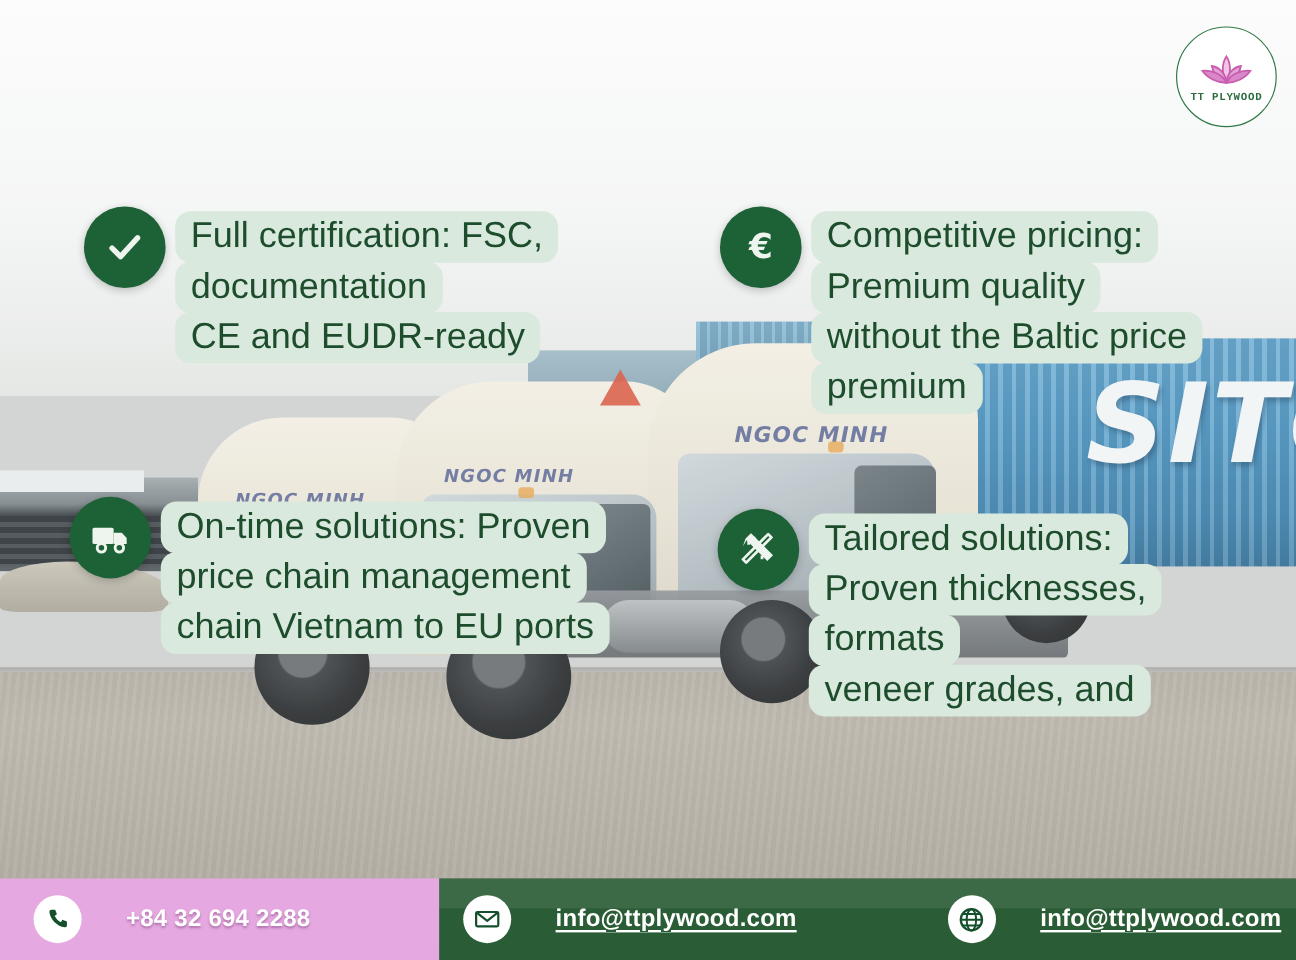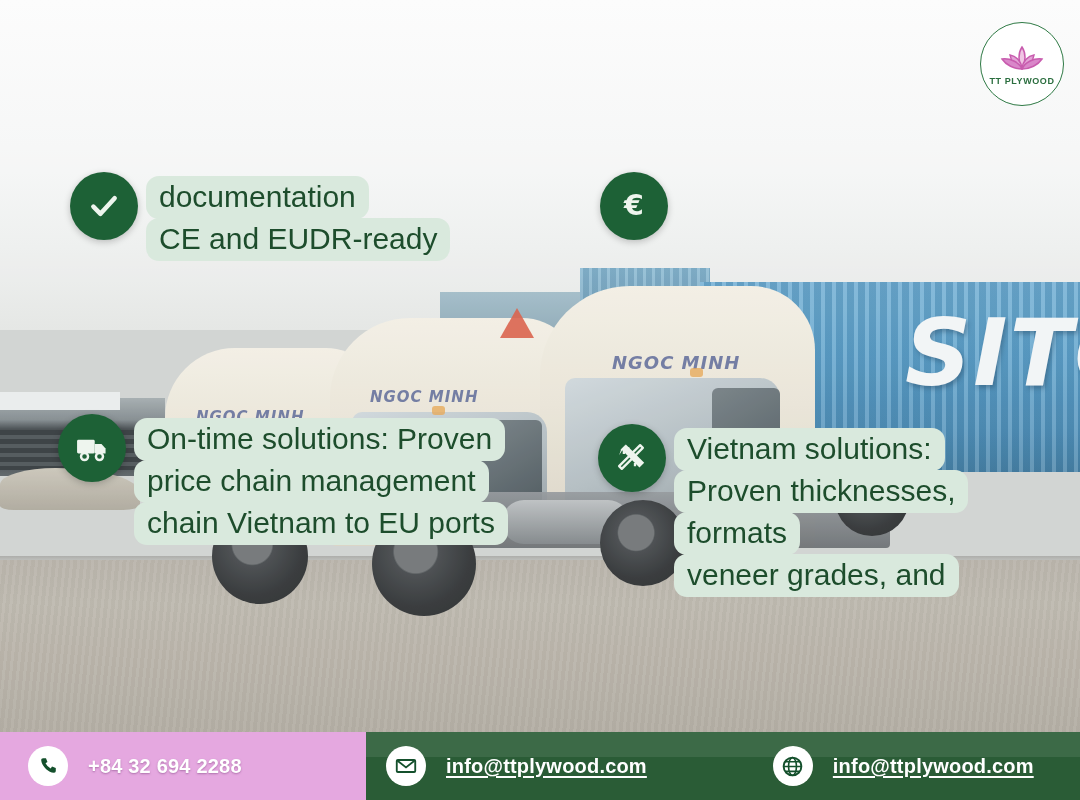--- a/index.html
+++ b/index.html
@@ -79,21 +79,21 @@
          background:linear-gradient(180deg,#d7d2c6,#9d9890);border-radius:5px;}
   .plate{position:absolute;left:216px;top:512px;width:50px;height:16px;background:#ddc84a;border-radius:2px;}
   .greencover{position:absolute;left:150px;top:420px;width:92px;height:112px;
          background:linear-gradient(160deg,#3e6b50,#22402f);border-radius:10px 30px 4px 4px;opacity:.93;}
   .photo-tint{position:absolute;inset:0;background:rgba(247,248,246,.1);}
 
   
   .logo{position:absolute;right:16px;top:22px;width:82px;height:82px;border-radius:50%;
         border:1.6px solid #2f7a45;background:rgba(255,255,255,.9);
         display:flex;flex-direction:column;align-items:center;justify-content:center;}
-  .logo-text{font-size:9px;font-weight:bold;color:#2b6e3f;letter-spacing:.6px;margin-top:1px;}
+  .logo-text{font-size:9px;font-weight:bold;color:#2b6e3f;letter-spacing:.6px;margin-top:1px;font-family:Liberation Mono, monospace;}
 
   
   .callout{position:absolute;display:flex;align-items:flex-start;}
   .badge{flex:0 0 auto;width:68px;height:68px;border-radius:50%;
          background:#1d6136;display:flex;align-items:center;justify-content:center;
          box-shadow:0 2px 7px rgba(0,0,0,.22);}
   .bubble{margin-left:8px;padding-top:4px;}
   .bubble .ln{display:table;background:#d9e9dd;color:#1d4d2c;
          font-size:30px;line-height:1.265;padding:2px 13px 3px 13px;border-radius:13px;
          white-space:pre;margin-bottom:-1px;}
@@ -109,21 +109,21 @@
   .f-pink{width:366px;height:68px;background:#e5a8e0;display:flex;align-items:center;
           padding-left:28px;box-sizing:border-box;}
   .f-green{flex:1;height:68px;background:#2a5c36;display:flex;align-items:center;position:relative;}
   .f-green:before{content:"";position:absolute;left:0;right:0;top:0;height:25px;
           background:rgba(255,255,255,.085);}
   .f-item{display:flex;align-items:center;position:relative;z-index:2;}
   .f-item.email{margin-left:20px;}
   .f-item.web{margin-left:126px;}
   .circ{width:40px;height:40px;border-radius:50%;background:#ffffff;
         display:flex;align-items:center;justify-content:center;flex:0 0 auto;}
-  .f-label{margin-left:20px;color:#ffffff;font-size:20px;font-weight:bold;letter-spacing:.2px;}
+  .f-label{margin-left:37px;color:#ffffff;font-size:20px;font-weight:bold;letter-spacing:.2px;}
   .f-label.phone{text-shadow:0 1px 2px rgba(120,60,120,.5);}
   .f-label.link{text-decoration:underline;text-underline-offset:3px;}
 </style>
 </head>
 <body>
 
 <div id="stage">
 
   <div class="photo">
     <div class="sky"></div>
@@ -184,30 +184,37 @@
     <div class="logo-text">TT PLYWOOD</div>
   </div>
 
   <div class="callout" id="c1">
     <div class="badge">
       <svg width="34" height="34" viewBox="0 0 24 24">
         <path d="M4.5 12.5 L9.5 17.5 L19.5 6.5" fill="none" stroke="#eef5ee" stroke-width="3.2" stroke-linecap="round" stroke-linejoin="round"></path>
       </svg>
     </div>
     <div class="bubble">
+      <span class="ln">Full certification: FSC,</span>
       <span class="ln">documentation</span>
       <span class="ln">CE and EUDR-ready</span>
     </div>
   </div>
 
   <div class="callout" id="c2">
     <div class="badge">
       <svg width="36" height="36" viewBox="0 0 24 24">
         <text x="12" y="18" text-anchor="middle" font-size="19" font-weight="bold" font-family="DejaVu Sans, sans-serif" fill="#eef5ee">€</text>
       </svg>
+    </div>
+    <div class="bubble">
+      <span class="ln">Competitive pricing:</span>
+      <span class="ln">Premium quality</span>
+      <span class="ln">without the Baltic price</span>
+      <span class="ln">premium</span>
     </div>
   </div>
 
   <div class="callout" id="c3">
     <div class="badge">
       <svg width="38" height="38" viewBox="0 0 28 28">
         <rect x="3" y="8" width="13" height="10" rx="1" fill="#eef5ee"></rect>
         <path d="M16 11 h5 l3 3.3 V18 h-8 Z" fill="#eef5ee"></path>
         <circle cx="8.5" cy="20.3" r="2.6" fill="none" stroke="#eef5ee" stroke-width="1.8"></circle>
         <circle cx="19.5" cy="20.3" r="2.6" fill="none" stroke="#eef5ee" stroke-width="1.8"></circle>
@@ -225,21 +232,21 @@
       <svg width="38" height="38" viewBox="0 0 28 28">
         <g stroke="#eef5ee" stroke-width="1.7" fill="none" stroke-linejoin="round">
           <path d="M6 7.5 L9.5 4 L23 17.5 L19.5 21 Z" fill="#eef5ee" stroke="none"></path>
           <path d="M6 7.5 L4.5 12 L9.5 4 Z" fill="#eef5ee" stroke="none"></path>
           <path d="M22 6.5 L6.5 22 L4.5 20 L20 4.5 Z"></path>
           <path d="M9.5 7 h2.6 M8 8.6 v2.4 M17.5 16 h2.6 M16.2 17.6 v2.4"></path>
         </g>
       </svg>
     </div>
     <div class="bubble">
-      <span class="ln">Vietnam solutions:</span>
+      <span class="ln">Tailored solutions:</span>
       <span class="ln">Proven thicknesses,</span>
       <span class="ln">formats</span>
       <span class="ln">veneer grades, and</span>
     </div>
   </div>
 
   <div class="footer">
     <div class="f-pink">
       <div class="f-item">
         <span class="circ">

